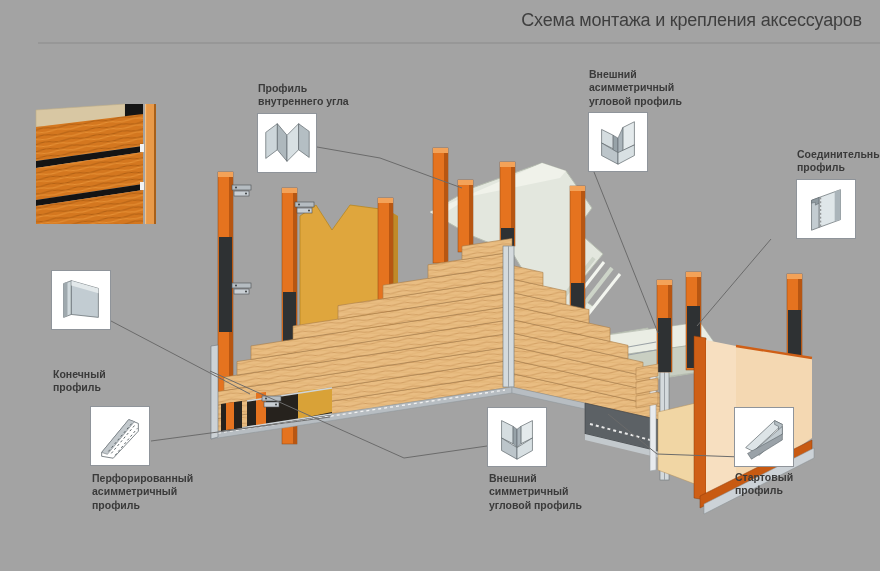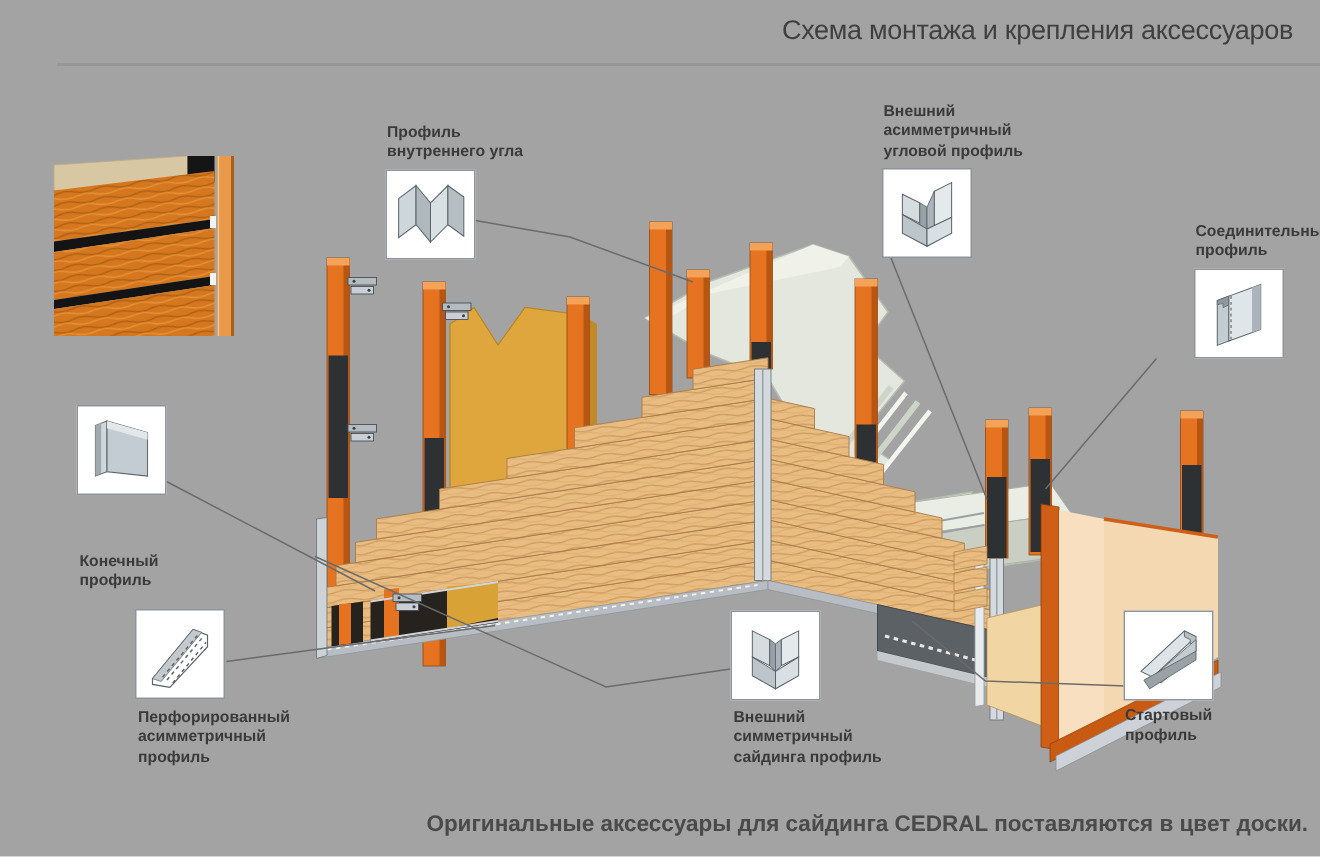--- a/index.html
+++ b/index.html
@@ -281,43 +281,42 @@
           <line x1="20" y1="47" x2="45" y2="17"></line>
           <line x1="24" y1="49" x2="47" y2="21"></line>
           <line x1="17" y1="45" x2="42" y2="15"></line>
         </g>
       </svg>
     </div>
   </div>
 
   <div class="callout" style="left:487px;top:407px;">
     <div class="clabel" style="left:2px;top:65px;">Внешний симметричный
-сайдинга профиль</div>
+угловой профиль</div>
     <div class="cbox">
       <svg width="56" height="56" viewBox="0 0 58 58">
         <polygon points="13,12 25,18 25,36 13,30" fill="#d5dde0" stroke="#5a6368" stroke-width="0.7"></polygon>
         <polygon points="45,12 33,18 33,36 45,30" fill="#e4eaec" stroke="#5a6368" stroke-width="0.7"></polygon>
         <polygon points="25,18 29,21 29,40 25,36" fill="#97a2a8" stroke="#5a6368" stroke-width="0.6"></polygon>
         <polygon points="33,18 29,21 29,40 33,36" fill="#aab4ba" stroke="#5a6368" stroke-width="0.6"></polygon>
         <polygon points="13,30 29,40 29,52 13,43" fill="#bcc5ca" stroke="#5a6368" stroke-width="0.7"></polygon>
         <polygon points="29,40 45,30 45,43 29,52" fill="#d8e0e3" stroke="#5a6368" stroke-width="0.7"></polygon>
       </svg>
     </div>
   </div>
 
-  <div class="callout" style="left:749px;top:407px;">
+  <div class="callout" style="left:734px;top:407px;">
     <div class="clabel" style="left:1px;top:64px;">Стартовый
 профиль</div>
     <div class="cbox">
       <svg width="56" height="56" viewBox="0 0 58 58">
         <polygon points="10,40 40,12 48,16 18,44" fill="#dde4e7" stroke="#5a6368" stroke-width="0.7"></polygon>
         <polygon points="40,12 48,16 48,26 44,24 44,18 40,16" fill="#b4bec3" stroke="#5a6368" stroke-width="0.6"></polygon>
         <polygon points="18,44 48,18 48,26 24,48" fill="#c3ccd1" stroke="#5a6368" stroke-width="0.6"></polygon>
         <polygon points="12,46 48,26 48,32 16,52" fill="#9aa2a8" stroke="#5a6368" stroke-width="0.6"></polygon>
       </svg>
     </div>
   </div>
 
   <div class="footer">
-    <div>Оригинальные аксессуары для сайдинга CEDRAL поставляются в цвет доски.</div>
   </div>
 
 </div>
 
 </body></html>

